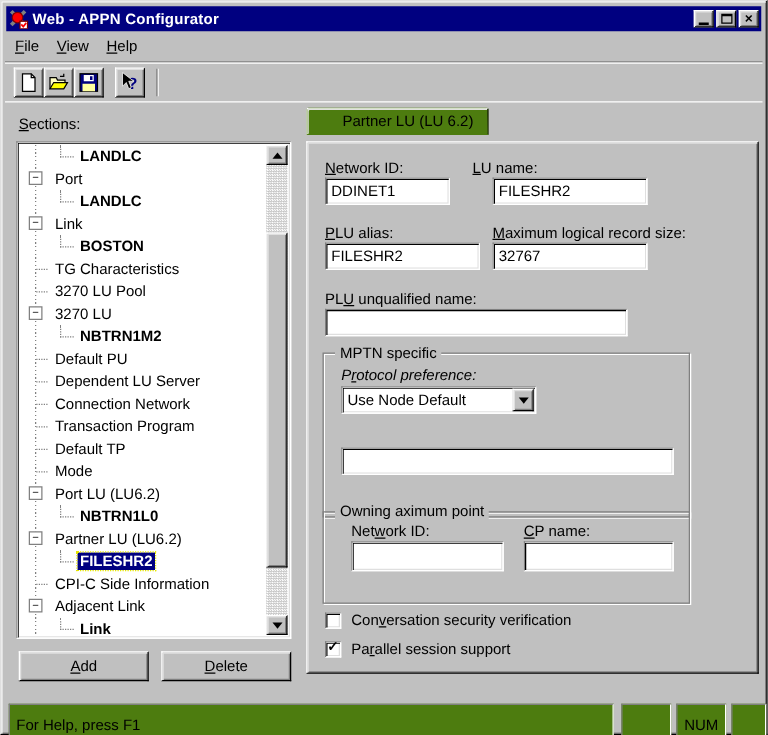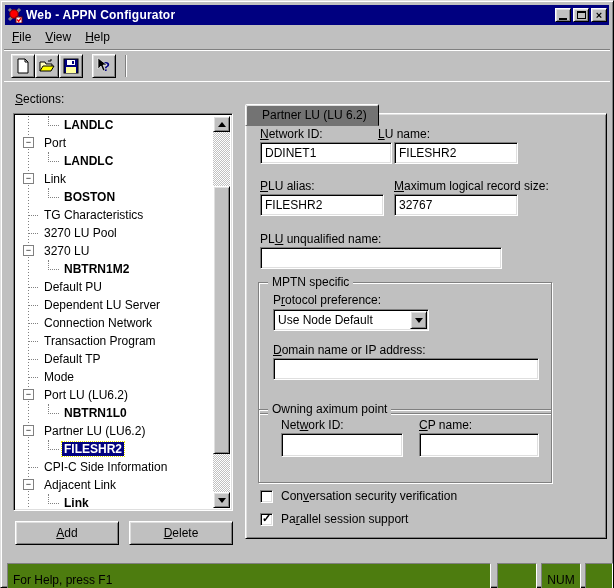--- a/index.html
+++ b/index.html
@@ -68,21 +68,21 @@
   .arr { width:0; height:0; border-left:4px solid transparent; border-right:4px solid transparent; }
   .arr.up { border-bottom:5px solid #000; }
   .arr.down { border-top:5px solid #000; }
   .thumb { position:absolute; left:0; top:70px; width:17px; height:268px; }
 
   .add-btn, .del-btn { position:absolute; top:439px; width:104px; height:24px;
                        display:flex; align-items:center; justify-content:center; font-size:12px; }
   .add-btn { left:11px; } .del-btn { left:125px; }
 
   
-  .tab { position:absolute; left:241px; top:22px; height:22px; padding:3px 11px 0 16px; background:#737373;
+  .tab { position:absolute; left:241px; top:4px; height:22px; padding:3px 11px 0 28px; background:#4d7c0f;
          border:1px solid; border-color:#fff #000 transparent #fff;
          box-shadow: inset 1px 1px 0 #dfdfdf; border-radius:2px 2px 0 0; z-index:2; }
   .tab-panel { position:absolute; left:241px; top:31px; width:362px; height:426px; background:#c0c0c0;
                border:1px solid; border-color:#fff #000 #000 #fff;
                box-shadow: inset 1px 1px 0 #dfdfdf, inset -1px -1px 0 #808080; z-index:1; }
   .lbl { position:absolute; white-space:nowrap; }
   .field { position:absolute; height:22px; font-family:"Liberation Sans",sans-serif; font-size:12px;
            padding:0 4px; outline:none; }
   .groupbox { position:absolute; border:1px solid #808080;
               box-shadow: 1px 1px 0 #fff, inset 1px 1px 0 #fff; }
@@ -278,44 +278,43 @@
       </div>
     </div>
 
     <button class="add-btn raised"><u>A</u>dd</button>
     <button class="del-btn raised"><u>D</u>elete</button>
 
     <div class="tab"><span>Partner LU (LU 6.2)</span></div>
     <div class="tab-panel">
 
       <span class="lbl" style="left:14px; top:13px;"><u>N</u>etwork ID:</span>
-      <input class="field sunken" style="left: 14px; top: 28px; width: 132px;" value="DDINET1">
+      <input class="field sunken" style="left: 14px; top: 28px; width: 100px;" value="DDINET1">
 
       <span class="lbl" style="left:132px; top:13px;"><u>L</u>U name:</span>
       <input class="field sunken" style="left: 148px; top: 28px; width: 124px;" value="FILESHR2">
 
       <span class="lbl" style="left:14px; top:65px;"><u>P</u>LU alias:</span>
       <input class="field sunken" style="left: 14px; top: 80px; width: 124px;" value="FILESHR2">
 
       <span class="lbl" style="left:148px; top:65px;"><u>M</u>aximum logical record size:</span>
       <input class="field sunken" style="left: 148px; top: 80px; width: 124px;" value="32767">
 
       <span class="lbl" style="left:14px; top:118px;">PL<u>U</u> unqualified name:</span>
       <input class="field sunken" style="left: 14px; top: 133px; width: 242px;" value="">
 
       <div class="groupbox" style="left:12px; top:168px; width:294px; height:132px;">
         <span class="group-title">MPTN specific</span>
-        <span class="lbl" style="left:14px; top:10px;">P<u>r</u>otocol preference:</span>
+        <span class="lbl" style="left:14px; top:10px;font-style:italic;">P<u>r</u>otocol preference:</span>
         <div class="combo sunken" style="left:14px; top:26px; width:156px; height:22px;">
           <span class="combo-text">Use Node Default</span>
           <span class="combo-btn raised">
               <span class="arr down"></span>
             </span>
         </div>
-        <span class="lbl" style="left:14px; top:60px;"><u>D</u>omain name or IP address:</span>
         <input class="field sunken" style="left: 14px; top: 75px; width: 266px;" value="">
       </div>
 
       <div class="groupbox" style="left:12px; top:295px; width:294px; height:74px;">
         <span class="group-title">Owning aximum point</span>
         <span class="lbl" style="left:22px; top:8px;">Net<u>w</u>ork ID:</span>
         <input class="field sunken" style="left: 22px; top: 23px; width: 122px; height: 24px;" value="">
         <span class="lbl" style="left:160px; top:8px;"><u>C</u>P name:</span>
         <input class="field sunken" style="left: 160px; top: 23px; width: 120px; height: 24px;" value="">
       </div>

